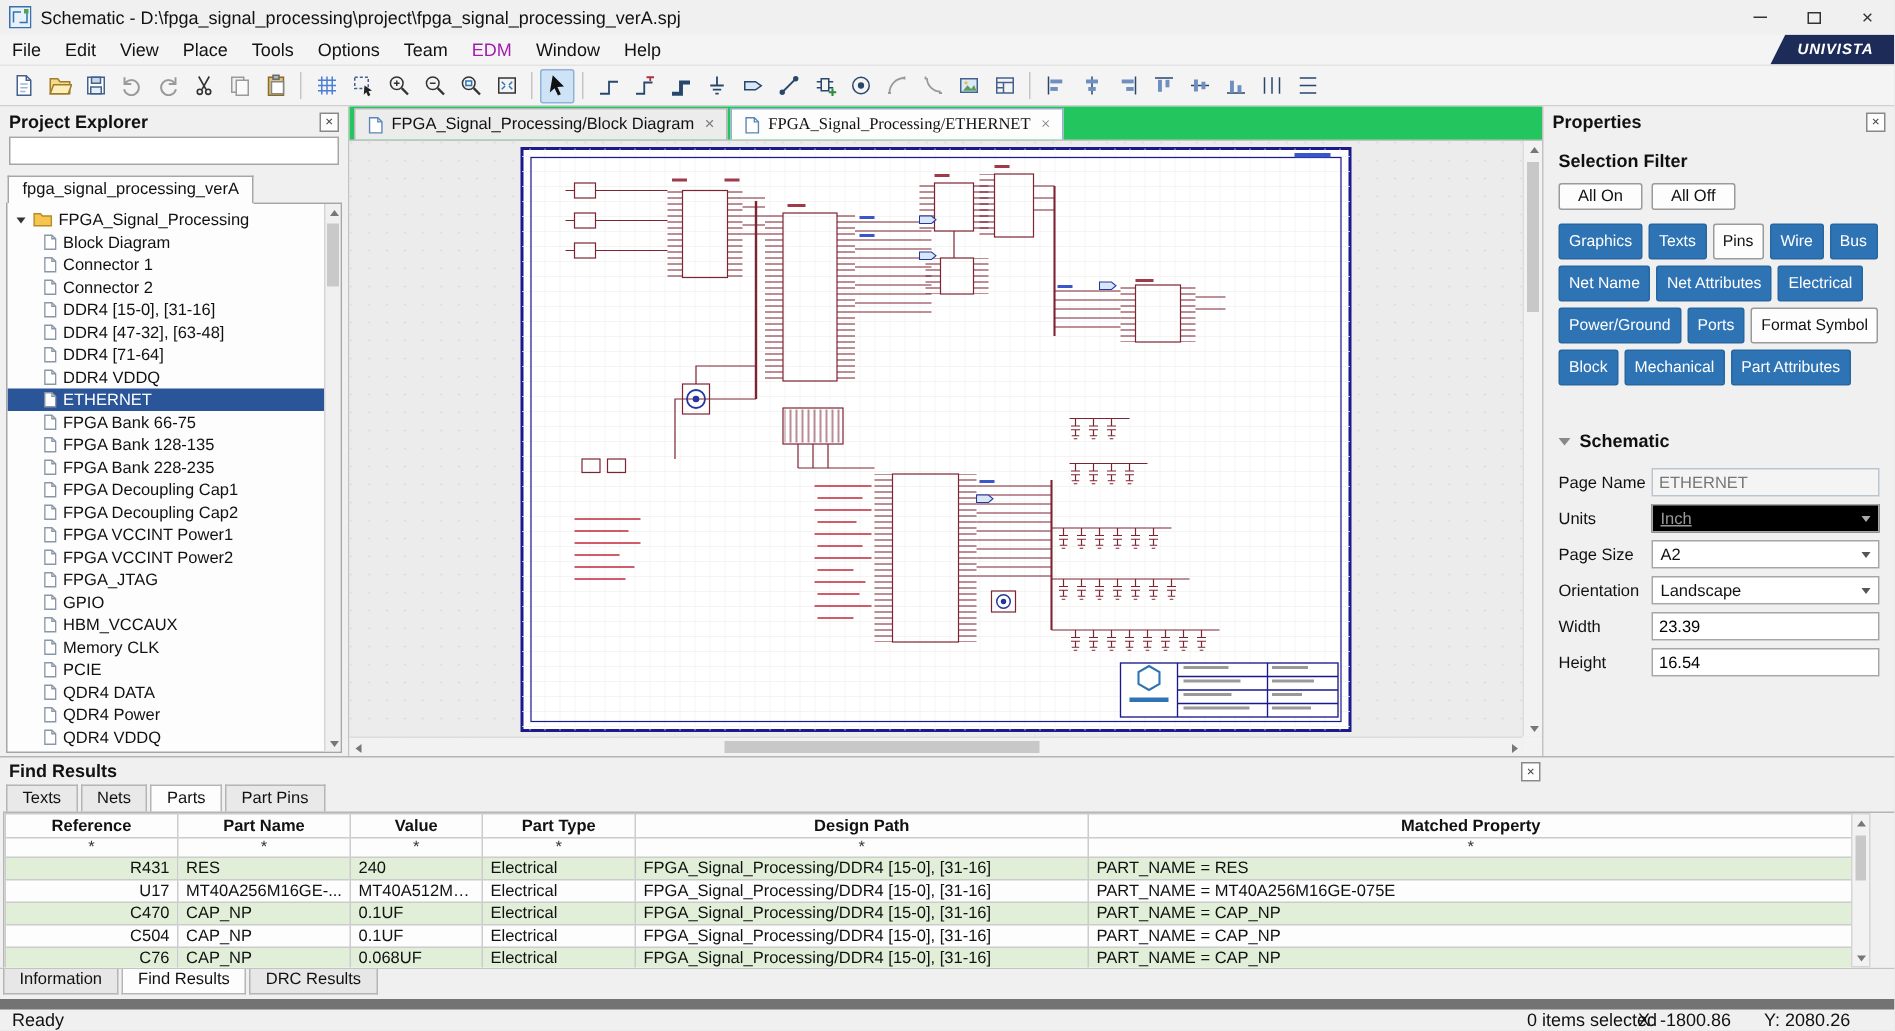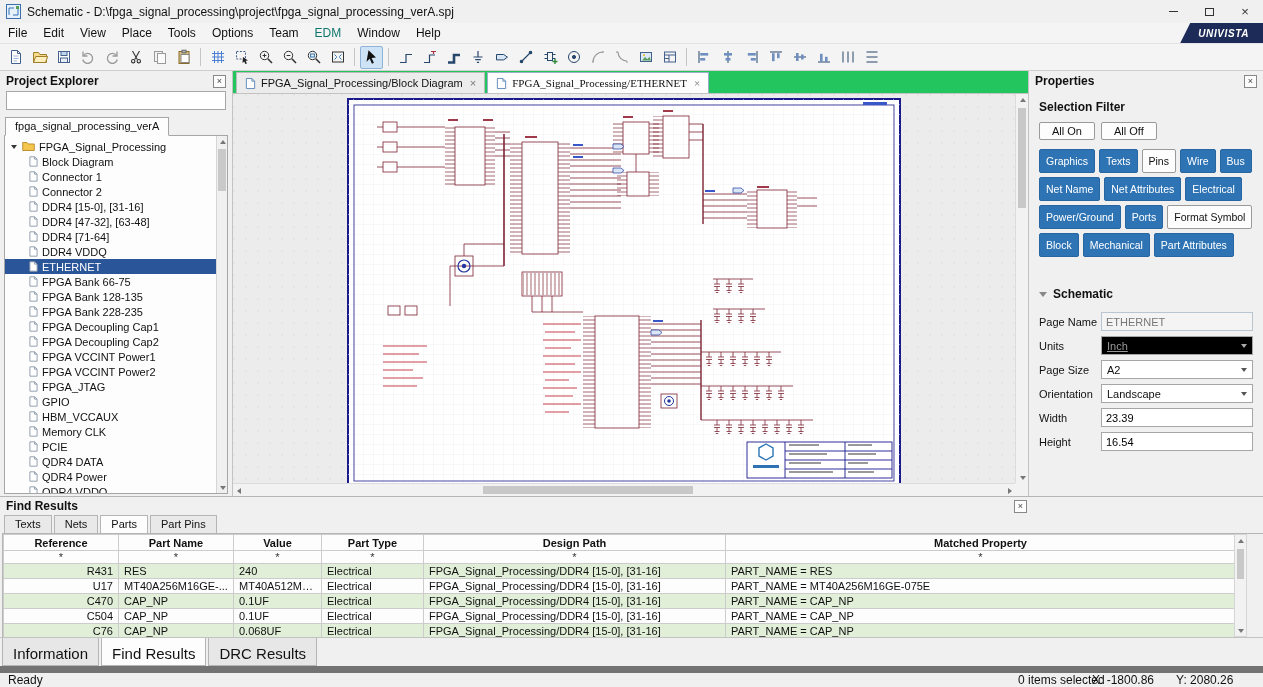--- a/index.html
+++ b/index.html
@@ -13,21 +13,21 @@
   .win-controls { margin-left:auto; display:flex; height:100%; }
   .wc { width:36px; display:flex; align-items:center; justify-content:center; color:#333; }
   .wc .bar { width:9px; border-top:1px solid #333; }
   .wc .sq { width:9px; height:8px; border:1px solid #333; }
   .wc.close { font-size:13px; }
 
   
   .menubar { flex:0 0 21px; display:flex; align-items:stretch; background:#f4f4f4; border-bottom:1px solid #e3e3e3; }
   .menu-items { display:flex; align-items:center; }
   .menu-item { padding:3px 8px; font-size:12px; }
-  .menu-item.disabled { color:#0f766e; }
+  .menu-item.disabled { color:#a21caf; }
   .brand { margin-left:auto; background:#1c2b57; color:#fff; font-style:italic; font-weight:bold; font-size:10px; letter-spacing:.6px; display:flex; align-items:center; padding:0 14px 0 18px; clip-path:polygon(10px 0,100% 0,100% 100%,0 100%); }
 
   
   .toolbar { flex:0 0 27px; display:flex; align-items:center; background:#f4f4f4; border-bottom:1px solid #cfcfcf; padding:0 4px; gap:1px; }
   .tbtn { width:23px; height:23px; display:flex; align-items:center; justify-content:center; border:1px solid transparent; border-radius:2px; flex:0 0 auto; }
   .tbtn.active { background:#cfe3f6; border-color:#8fb3d8; }
   .tbtn svg { width:16px; height:16px; }
   .tsep { width:1px; height:18px; background:#c6c6c6; margin:0 4px; flex:0 0 auto; }
 
   
@@ -111,21 +111,21 @@
   th { font-weight:bold; text-align:center; background:#fdfdfd; height:16px; }
   td.star { text-align:center; height:13px; color:#333; }
   td.c0 { text-align:right; }
   tr.green td { background:#e1efd8; }
   .fvsb { flex:0 0 13px; background:#f2f2f2; border:1px solid #d5d5d5; position:relative; }
   .fvsb .thumb { position:absolute; left:2px; right:2px; top:14px; height:30px; background:#c8c8c8; }
   .zone-fill { flex:1; background:#f0f0f0; }
 
   
   .bottom-tabs { flex:0 0 21px; display:flex; align-items:flex-start; background:#f0f0f0; border-top:1px solid #c3c3c3; padding-left:2px; gap:2px; }
-  .btab { padding:7px 10px 3px; font-size:15px; background:#e7e7e7; border:1px solid #b5b5b5; border-top:none; }
+  .btab { padding:1px 10px 3px; font-size:11px; background:#e7e7e7; border:1px solid #b5b5b5; border-top:none; }
   .btab.active { background:#fdfdfd; }
   .statusbar { flex:0 0 19px; display:flex; align-items:center; border-top:7px solid #737373; background:#f0f0f0; position:relative; font-size:12px; }
   .status-ready { padding-left:8px; }
   .status-count { position:absolute; left:1018px; }
   .status-coords { position:absolute; left:1092px; display:flex; gap:22px; }
 </style>
 </head>
 <body>
 
 <div class="window">

